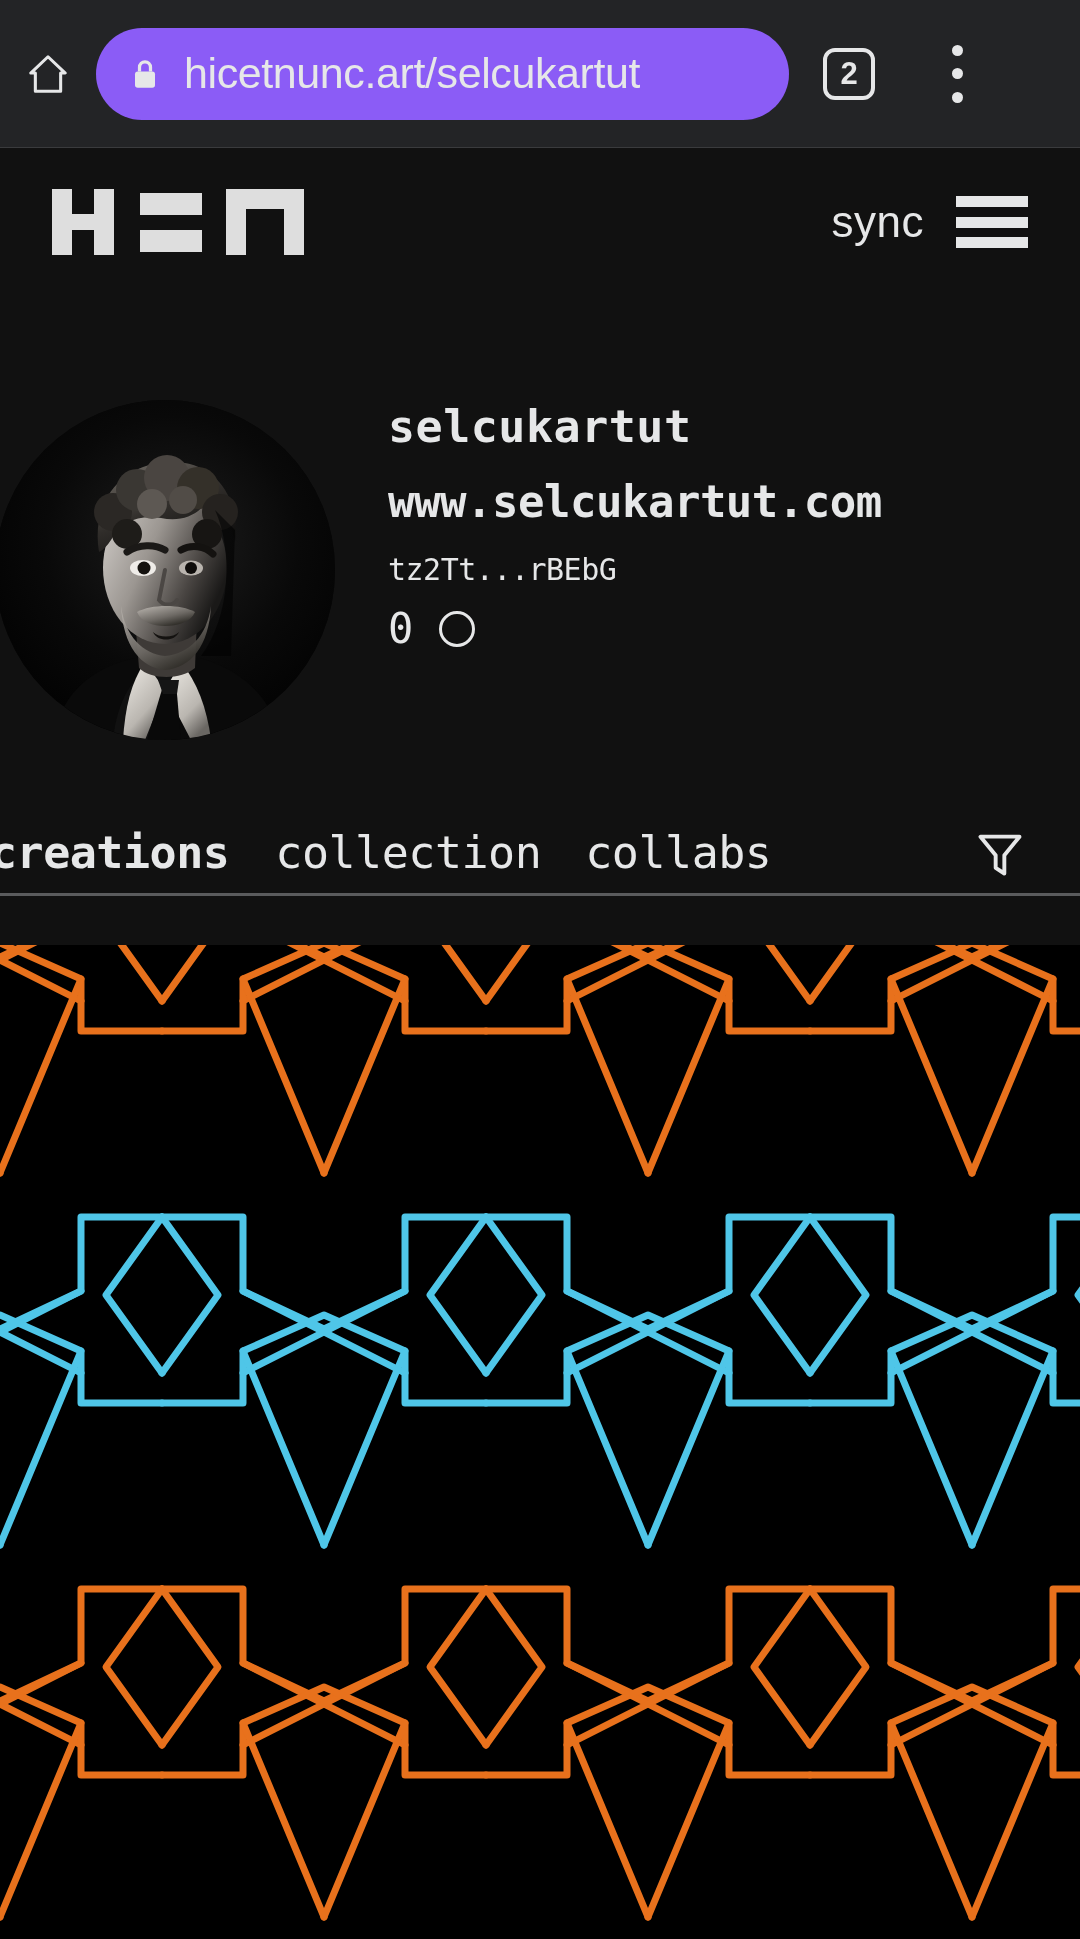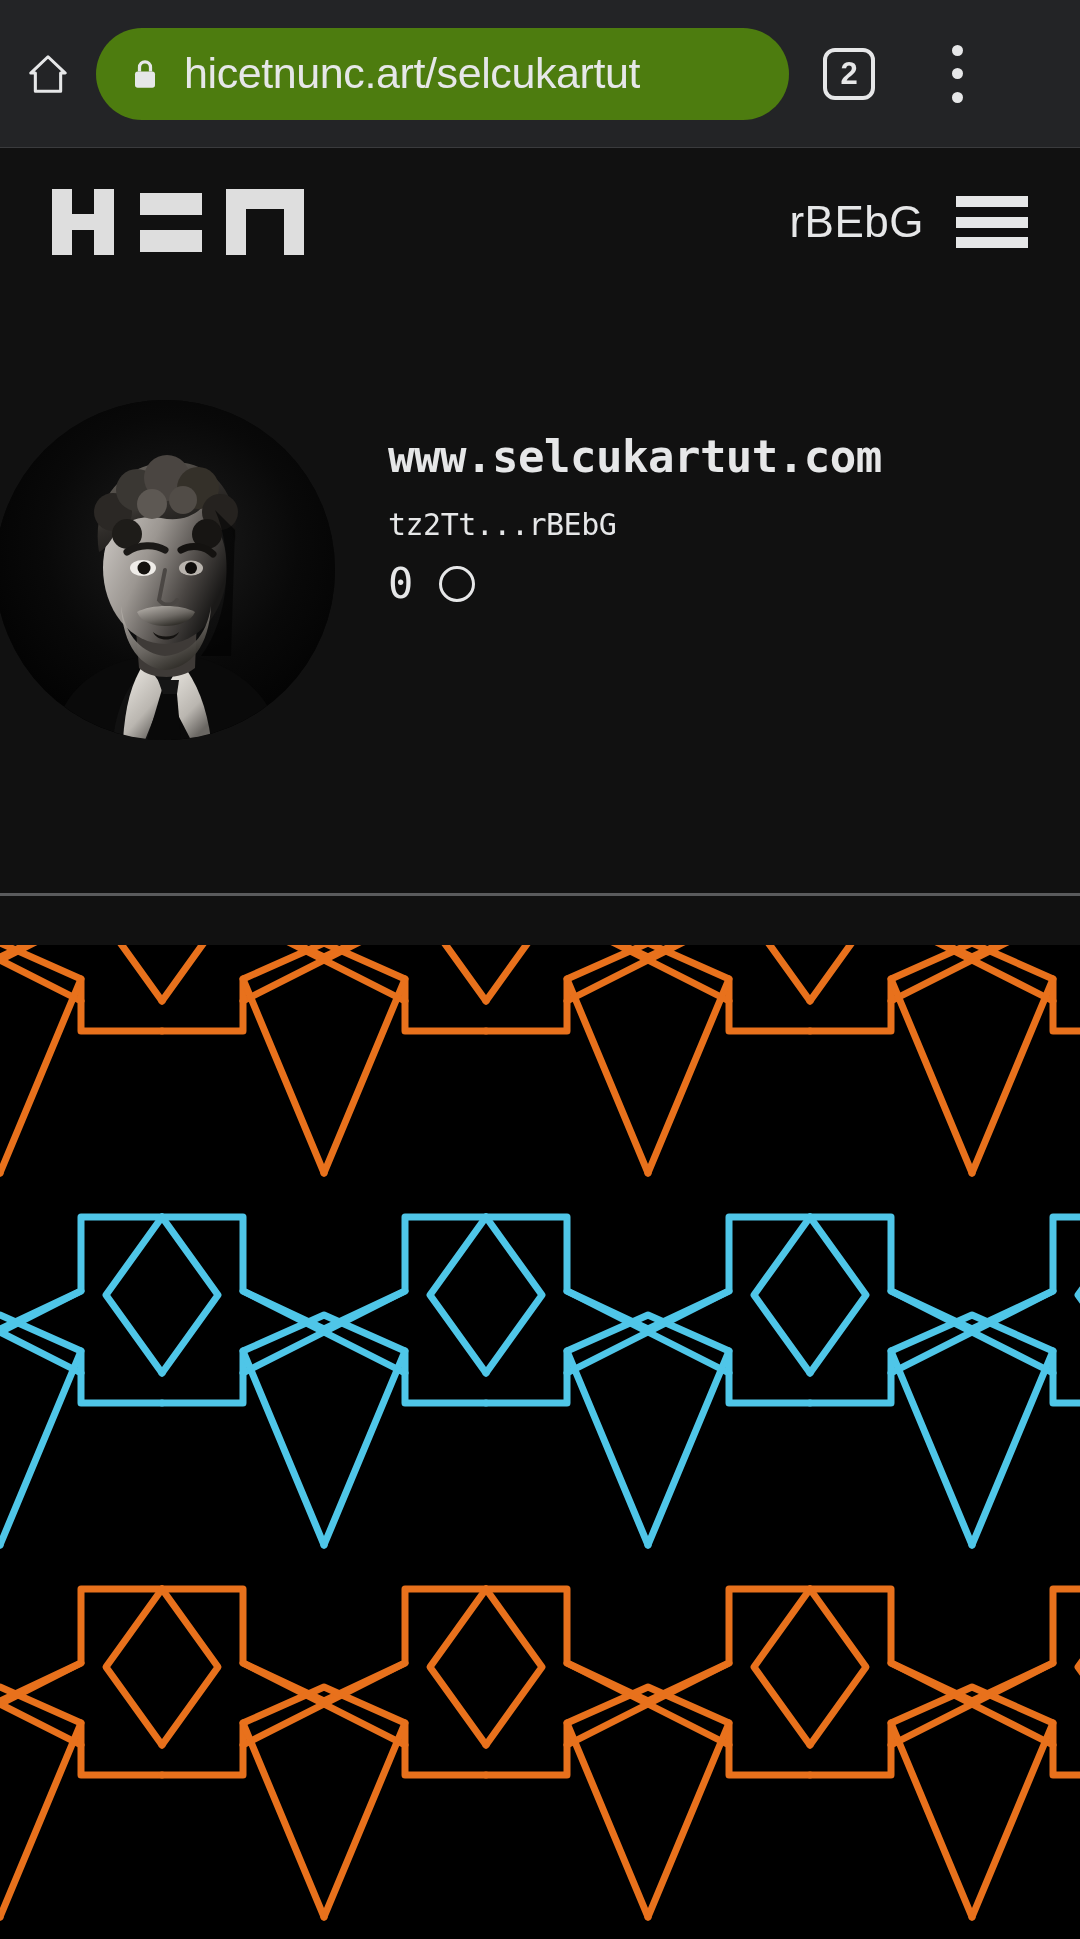--- a/index.html
+++ b/index.html
@@ -16,21 +16,21 @@
     position:absolute; left:0; top:0; width:1080px; height:148px;
     background:#232426;
     display:flex; align-items:center;
     border-bottom:1px solid #3a3b3d;
   }
   .home-btn { width:96px; display:flex; align-items:center; justify-content:center; flex:0 0 auto; }
   .home-btn svg { width:46px; height:46px; }
 
   .omnibox {
     flex:0 0 auto; width:693px; height:92px; border-radius:46px;
-    background:#4d7c0f; display:flex; align-items:center; padding:0 34px;
+    background:#8b5cf6; display:flex; align-items:center; padding:0 34px;
     overflow:hidden;
   }
   .lock-icon { flex:0 0 auto; width:30px; height:34px; margin-right:24px; }
   .omnibox-url {
     color:#e6e7e8; font-size:43px; letter-spacing:-0.4px;
     white-space:nowrap; overflow:hidden;
   }
 
   .tab-count {
     flex:0 0 auto; margin-left:34px;
@@ -156,21 +156,21 @@
         <rect x="88" y="4" width="62" height="22" fill="#dedede"></rect>
         <rect x="88" y="41" width="62" height="22" fill="#dedede"></rect>
 
         <rect x="174" y="0" width="78" height="20" fill="#dedede"></rect>
         <rect x="174" y="0" width="20" height="66" fill="#dedede"></rect>
         <rect x="232" y="0" width="20" height="66" fill="#dedede"></rect>
       </svg>
     </a>
 
     <div class="header-right">
-      <span class="sync-label">rBEbG</span>
+      <span class="sync-label">sync</span>
       <div class="hamburger">
         <i></i>
         <i></i>
         <i></i>
       </div>
     </div>
   </div>
 
   <div class="profile">
 
@@ -247,29 +247,41 @@
         <path d="M126 206 C128 246 146 268 170 270 C196 268 214 246 216 206
                  C212 236 194 254 170 256 C148 254 130 236 126 206 Z" fill="url(#beardGrad)" opacity="0.93"></path>
         <path d="M158 232 C164 238 178 238 184 232 C180 242 162 242 158 232 Z" fill="#141210"></path>
 
         <path d="M220 110 C238 150 236 216 206 256 L236 256 L240 130 Z" fill="#000" opacity="0.55"></path>
         <ellipse cx="170" cy="170" rx="62" ry="76" fill="none"></ellipse>
       </svg>
     </div>
 
     <div class="profile-info">
+      <div class="profile-name">selcukartut</div>
       <div class="profile-site">www.selcukartut.com</div>
       <div class="profile-addr">tz2Tt...rBEbG</div>
       <div class="profile-stats">
         <span class="stat-count">0</span>
         <span class="stat-circle"></span>
       </div>
     </div>
   </div>
 
+  <div class="tabs-row">
+    <span class="tab active tab-creations">creations</span>
+    <span class="tab tab-collection">collection</span>
+    <span class="tab tab-collabs">collabs</span>
+
+    <div class="filter-btn">
+      <svg viewBox="0 0 24 24">
+        <path d="M3 4 L21 4 L14 12.6 L14 21 L10 18.4 L10 12.6 Z" fill="none" stroke="#e6e7e8" stroke-width="1.8" stroke-linejoin="round"></path>
+      </svg>
+    </div>
+  </div>
   <div class="tabs-divider"></div>
 
   <div class="artwork">
     <svg viewBox="0 0 1080 994" preserveAspectRatio="none">
       <defs>
 
         <g id="tileUnit">
 
           <path d="M-162 186 L-81 186 L-81 93 L0 45 L81 93 L81 186 L162 186" fill="none" stroke-width="7" stroke-linejoin="round" stroke-linecap="round"></path>
 

